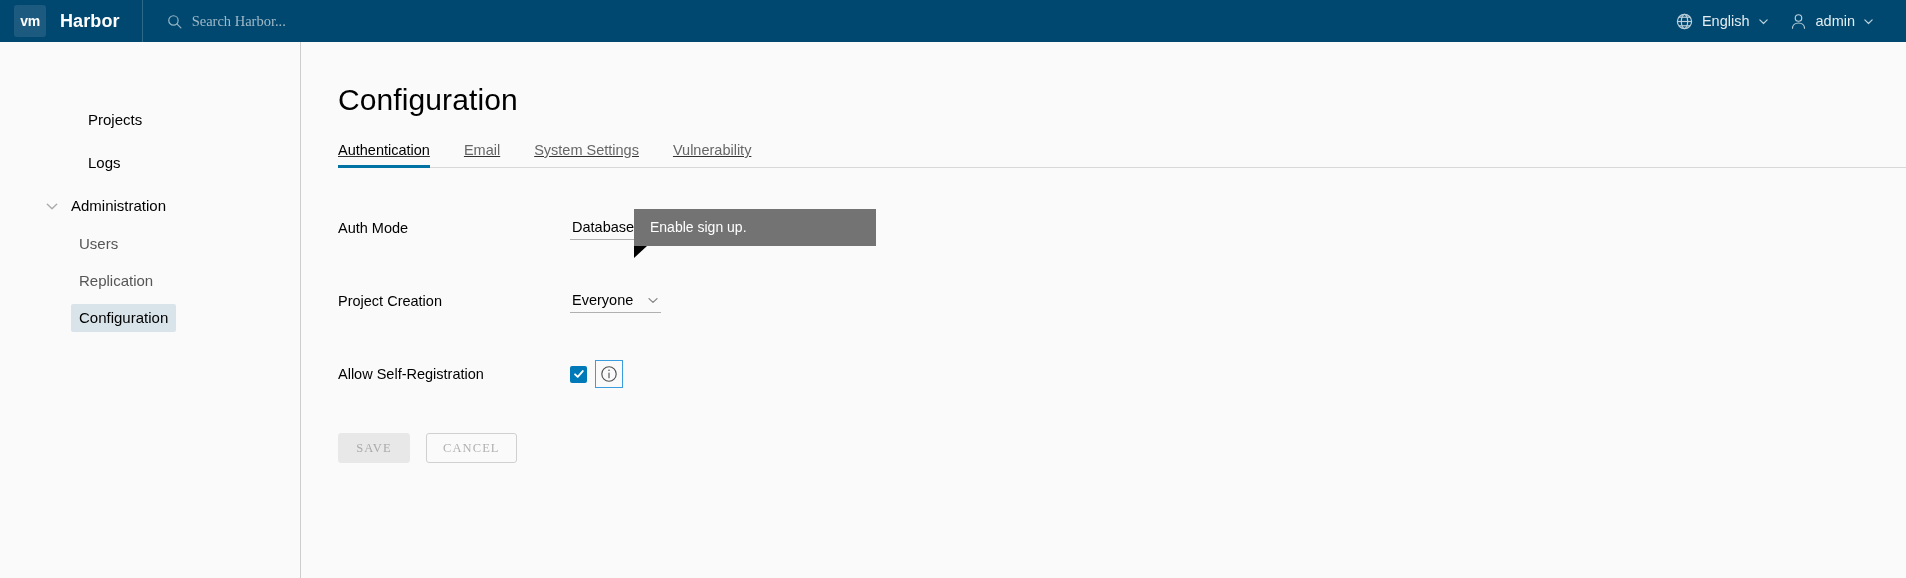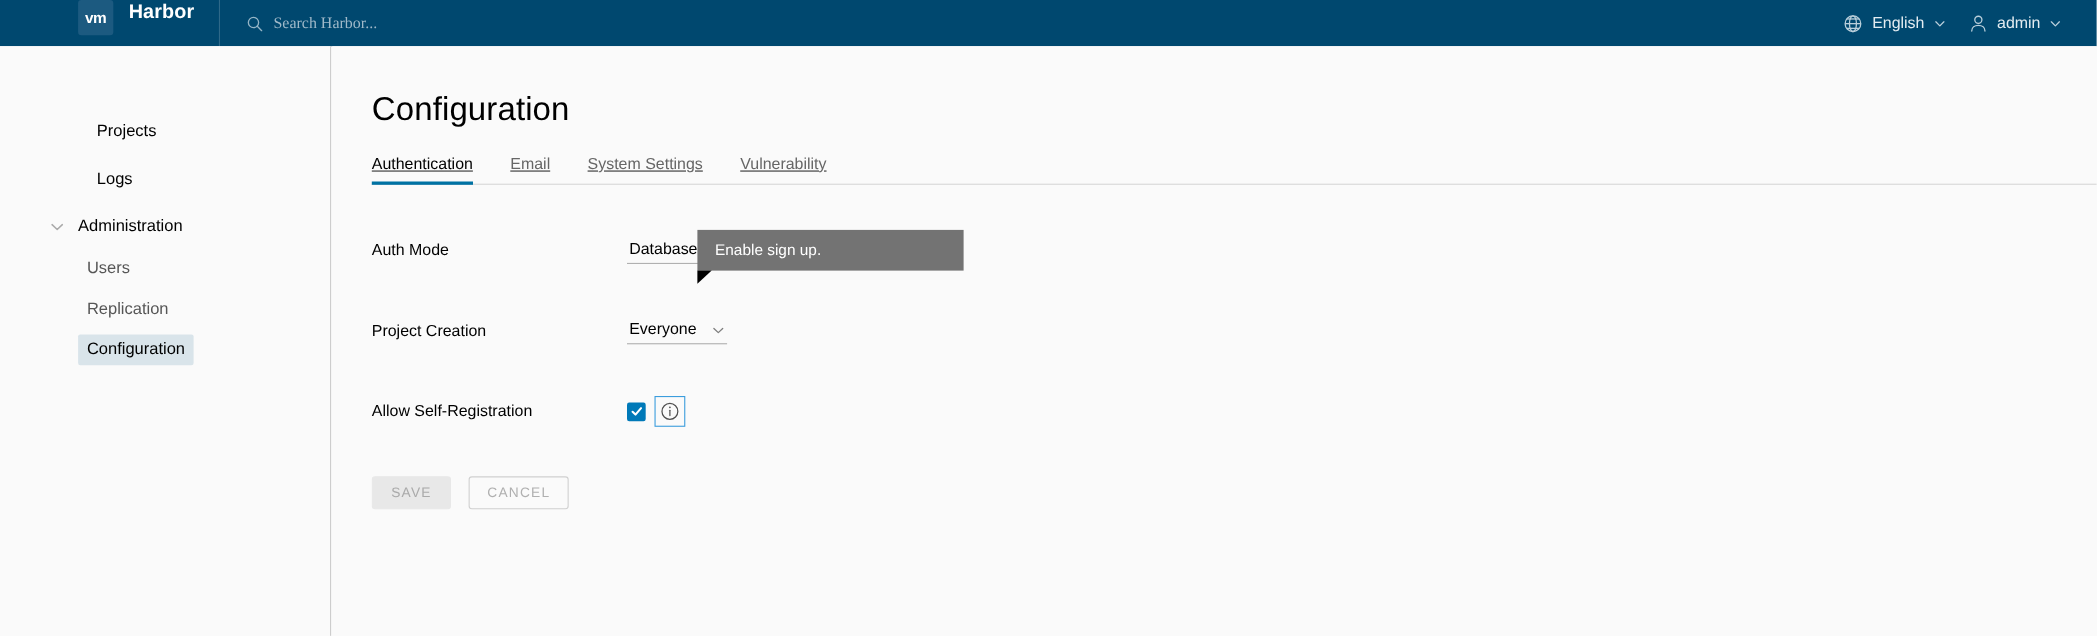--- a/index.html
+++ b/index.html
@@ -23,25 +23,24 @@
     top: 0; left: 0;
     width: 1906px;
     height: 42px;
     background: #00486f;
     display: flex;
     align-items: center;
   }
 
   .brand {
     display: flex;
-    align-items: flex-start;
+    align-items: center;
     height: 42px;
-    padding-left: 28px;
+    padding-left: 14px;
     padding-right: 18px;
-    margin-left: 43px;
   }
 
   .vm-logo {
     width: 32px;
     height: 32px;
     background: #1c5a80;
     border-radius: 3px;
     display: flex;
     align-items: center;
     justify-content: center;
@@ -312,21 +311,21 @@
   
   .btn-row {
     display: flex;
     align-items: center;
     margin-top: 31px;
   }
 
   .btn {
     height: 30px;
     min-width: 72px;
-    font-family: Liberation Sans, sans-serif;
+    font-family: Liberation Serif, serif;
     font-size: 12.5px;
     letter-spacing: 1.1px;
     border-radius: 3px;
     cursor: default;
     display: flex;
     align-items: center;
     justify-content: center;
     padding: 0 16px;
   }
 

